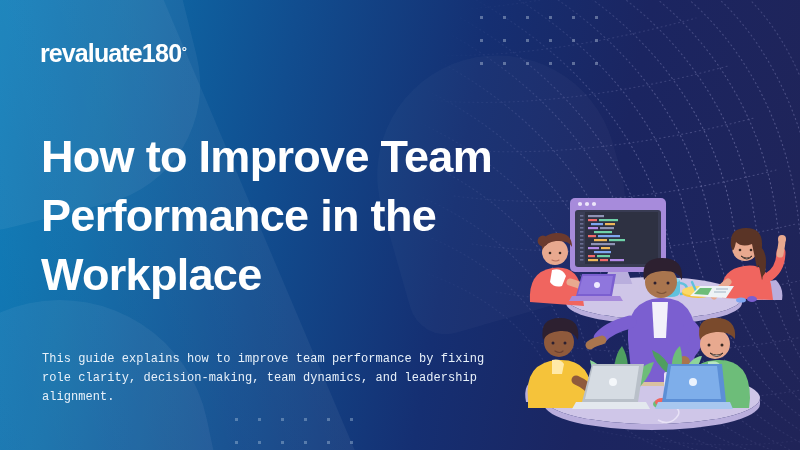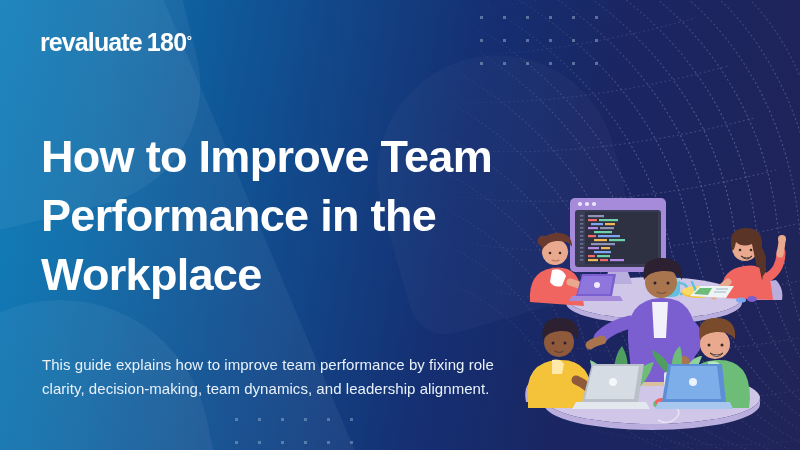--- a/index.html
+++ b/index.html
@@ -47,37 +47,38 @@
     background-size:23px 23px;background-position:0 0;
   }
   .dotgrid-top{left:470px;top:6px;width:140px;height:70px;}
   .dotgrid-bottom{left:225px;top:408px;width:140px;height:70px;
     background-image:radial-gradient(circle, rgba(175,200,225,.40) 1.6px, rgba(0,0,0,0) 1.7px);}
 
   .mesh-wrap{position:absolute;right:-30px;top:-10px;width:420px;height:470px;opacity:.85;}
 
   
   .logo{
-    position:absolute;left:40px;top:28px;
+    position:absolute;left:40px;top:39px;
     display:flex;align-items:flex-end;color:#ffffff;
     letter-spacing:-.5px;
   }
   .logo-main{font-size:25px;font-weight:700;letter-spacing:-.9px;}
-  .logo-num{font-size:25px;font-weight:700;margin-left:5px;letter-spacing:-.6px;}
+  .logo-num{font-size:25px;font-weight:700;letter-spacing:-.6px;}
   .logo-deg{font-size:13px;font-weight:700;position:relative;top:-9px;left:0px;}
 
   .headline{
     position:absolute;left:41px;top:98px;width:470px;
     color:#ffffff;font-size:45px;line-height:1.31;font-weight:600;
     letter-spacing:-.7px;
   }
   .subcopy{
     position:absolute;left:42px;top:338px;width:465px;
-    color:#e8f1fa;font-size:15px;line-height:1.60;font-weight:400;
+    color:#e8f1fa;font-size:12px;line-height:1.60;font-weight:400;
     letter-spacing:.05px;
+    font-family:Liberation Mono, monospace;
   }
 
   .illustration{position:absolute;left:512px;top:190px;width:290px;height:250px;}
 </style>
 </head>
 <body>
 
 <div id="banner">
 
   <div class="bg-layer">

